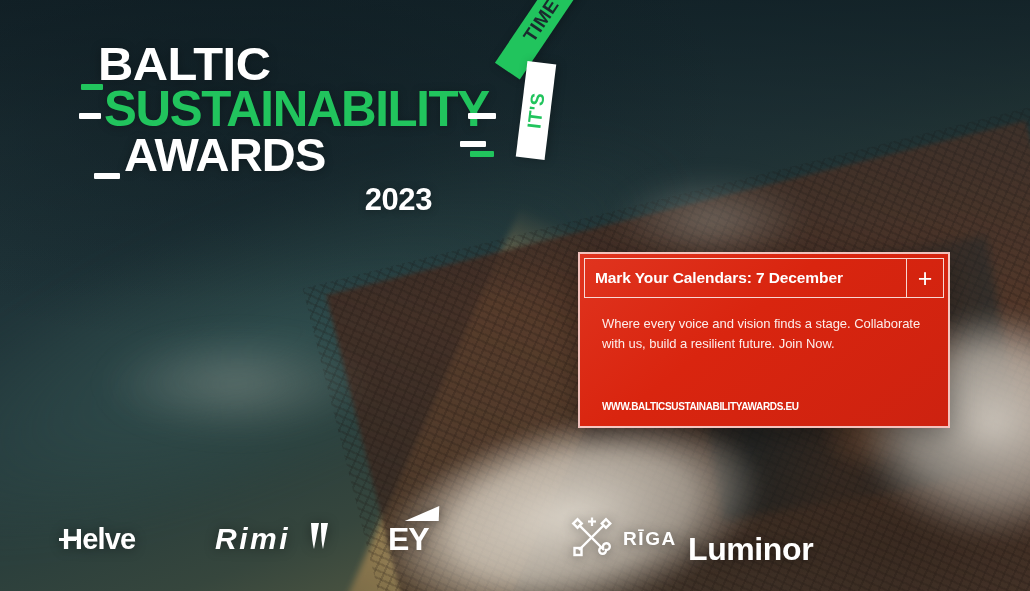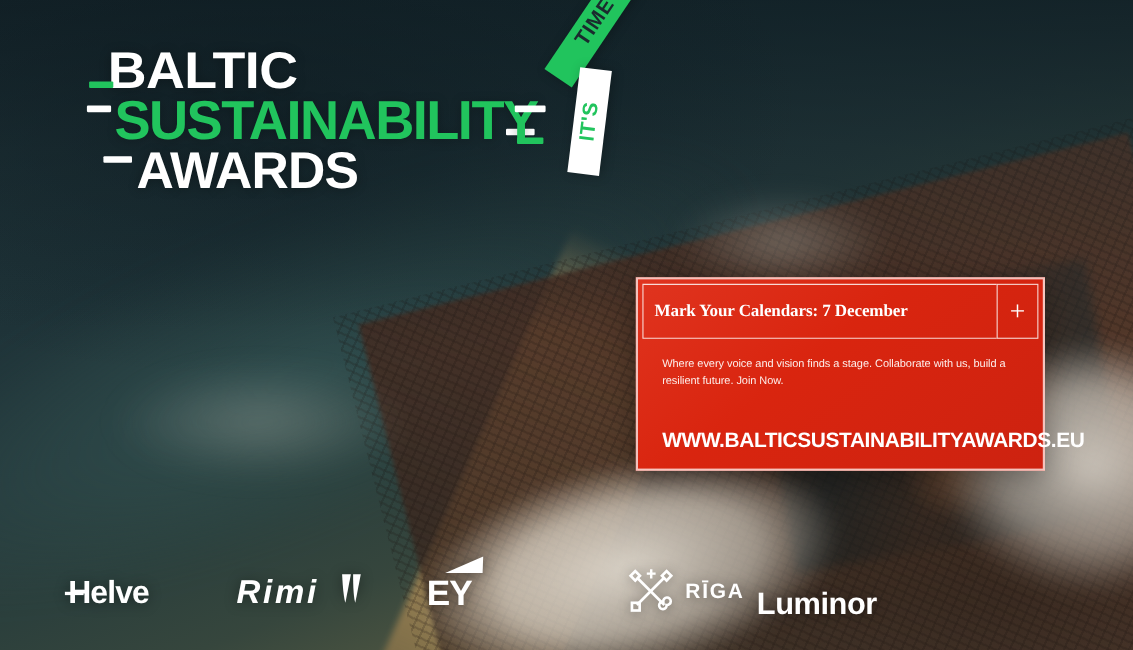--- a/index.html
+++ b/index.html
@@ -246,24 +246,23 @@
     width: 372px; height: 176px;
     background: linear-gradient(142deg, #e0341f 0%, #d9250f 42%, #cd2210 100%);
     border: 2px solid rgba(255,255,255,.72);
     box-shadow: 0 6px 26px rgba(0,0,0,.34);
     display: flex;
     flex-direction: column;
   }
   .card-head {
     display: flex;
     align-items: stretch;
-    height: 50px;
+    height: 40px;
     margin: 4px 4px 0 4px;
     flex: 0 0 auto;
-    font-family: Liberation Serif, serif;
   }
   .card-title {
     flex: 1 1 auto;
     display: flex;
     align-items: center;
     padding: 0 10px;
     border: 1.5px solid rgba(255,255,255,.82);
     border-right: none;
     color: #ffffff;
     font-size: 15.5px;
@@ -280,29 +279,29 @@
     border: 1.5px solid rgba(255,255,255,.82);
     color: #ffffff;
     font-size: 25px;
     font-weight: 400;
     line-height: 1;
     cursor: pointer;
   }
   .card-body {
     padding: 16px 22px 0 22px;
     color: #fdeeeb;
-    font-size: 10px;
+    font-size: 13px;
     line-height: 1.52;
     letter-spacing: -0.05px;
     flex: 1 1 auto;
   }
   .card-url {
     padding: 0 22px 14px 22px;
     color: #ffffff;
-    font-size: 19px;
+    font-size: 10px;
     font-weight: 700;
     letter-spacing: -0.35px;
     white-space: nowrap;
     cursor: pointer;
   }
 
   
   .sponsors {
     position: absolute;
     left: 0; right: 0; bottom: 26px;
@@ -344,21 +343,21 @@
     position: absolute; right: -10px; top: -15px;
     width: 0; height: 0;
     border-left: 34px solid transparent;
     border-bottom: 15px solid #ffffff;
     transform: skewX(-2deg);
   }
 
   .riga-mark { margin-right: 9px; }
   .riga-text { font-size: 19px; font-weight: 700; letter-spacing: 1.6px; }
 
-  .logo-luminor { font-size: 28px; font-weight: 600; letter-spacing: -.4px; margin-top: 20px; }
+  .logo-luminor { font-size: 32px; font-weight: 600; letter-spacing: -.4px; margin-top: 20px; }
 </style>
 </head>
 <body>
 
 <div class="stage">
 
   <div class="bg">
     <div class="bg-sea"></div>
     <div class="bg-shallow"></div>
     <div class="bg-beach"></div>
@@ -387,20 +386,21 @@
       <span class="slash green sl-s"></span>
       <span class="slash green sl-y"></span>
     </div>
 
     <div class="logo-row row-awards">
       <span class="word word-awards">AWARDS</span>
       <span class="slash sl-a"></span>
       <span class="slash sl-s2"></span>
     </div>
 
+    <span class="logo-year">2023</span>
   </div>
 
   <div class="itstime">
     <div class="bar bar-time">TIME</div>
     <div class="bar bar-its">IT'S</div>
   </div>
 
   <div class="card">
     <div class="card-head">
       <div class="card-title">Mark Your Calendars: 7 December</div>

